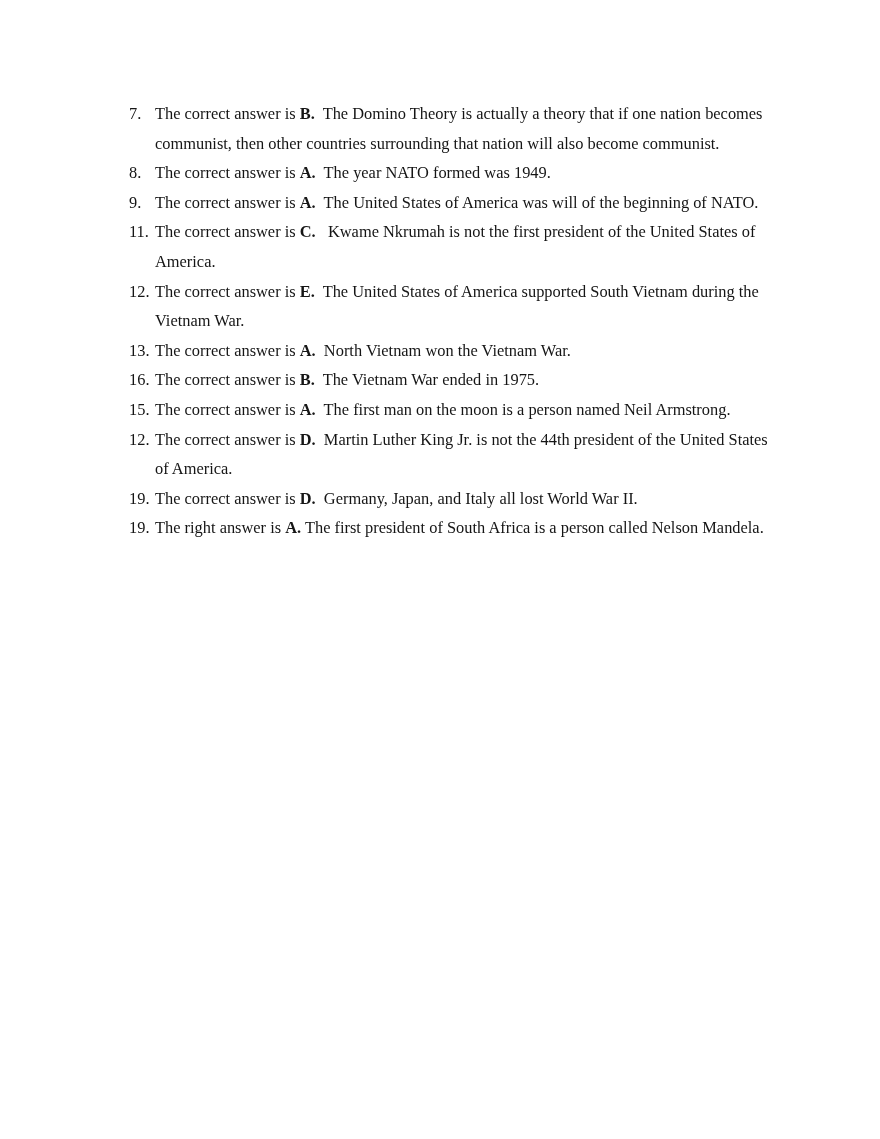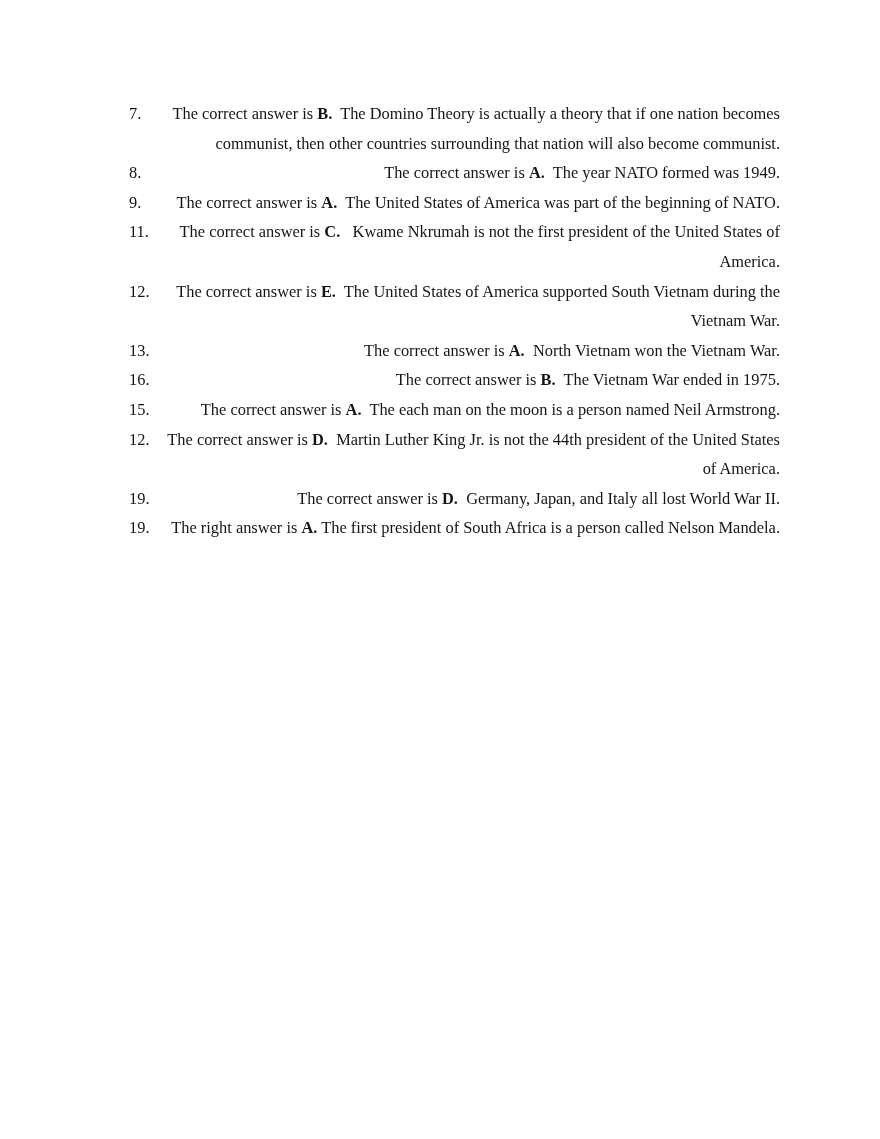--- a/index.html
+++ b/index.html
@@ -28,21 +28,20 @@
     align-items: flex-start;
   }
   .num {
     flex: 0 0 26px;
     white-space: nowrap;
   }
   .content {
     flex: 1;
     max-width: 625px;
     white-space: pre-wrap;
-    text-align: right;
   }
   .answer-letter {
     font-weight: 700;
   }
 </style>
 </head>
 <body>
 
 <div class="page">
 
@@ -51,21 +50,21 @@
     <span class="content"><span>The correct answer is </span><span class="answer-letter">B.</span><span>  The Domino Theory is actually a theory that if one nation becomes communist, then other countries surrounding that nation will also become communist.</span></span>
   </div>
 
   <div class="item">
     <span class="num">8.</span>
     <span class="content"><span>The correct answer is </span><span class="answer-letter">A.</span><span>  The year NATO formed was 1949.</span></span>
   </div>
 
   <div class="item">
     <span class="num">9.</span>
-    <span class="content"><span>The correct answer is </span><span class="answer-letter">A.</span><span>  The United States of America was part of the beginning of NATO.</span></span>
+    <span class="content"><span>The correct answer is </span><span class="answer-letter">A.</span><span>  The United States of America was will of the beginning of NATO.</span></span>
   </div>
 
 
   <div class="item">
     <span class="num">11.</span>
     <span class="content"><span>The correct answer is </span><span class="answer-letter">C.</span><span>   Kwame Nkrumah is not the first president of the United States of America.</span></span>
   </div>
 
   <div class="item">
     <span class="num">12.</span>
@@ -77,21 +76,21 @@
     <span class="content"><span>The correct answer is </span><span class="answer-letter">A.</span><span>  North Vietnam won the Vietnam War.</span></span>
   </div>
 
   <div class="item">
     <span class="num">16.</span>
     <span class="content"><span>The correct answer is </span><span class="answer-letter">B.</span><span>  The Vietnam War ended in 1975.</span></span>
   </div>
 
   <div class="item">
     <span class="num">15.</span>
-    <span class="content"><span>The correct answer is </span><span class="answer-letter">A.</span><span>  The each man on the moon is a person named Neil Armstrong.</span></span>
+    <span class="content"><span>The correct answer is </span><span class="answer-letter">A.</span><span>  The first man on the moon is a person named Neil Armstrong.</span></span>
   </div>
 
 
   <div class="item">
     <span class="num">12.</span>
     <span class="content"><span>The correct answer is </span><span class="answer-letter">D.</span><span>  Martin Luther King Jr. is not the 44th president of the United States of America.</span></span>
   </div>
 
   <div class="item">
     <span class="num">19.</span>

